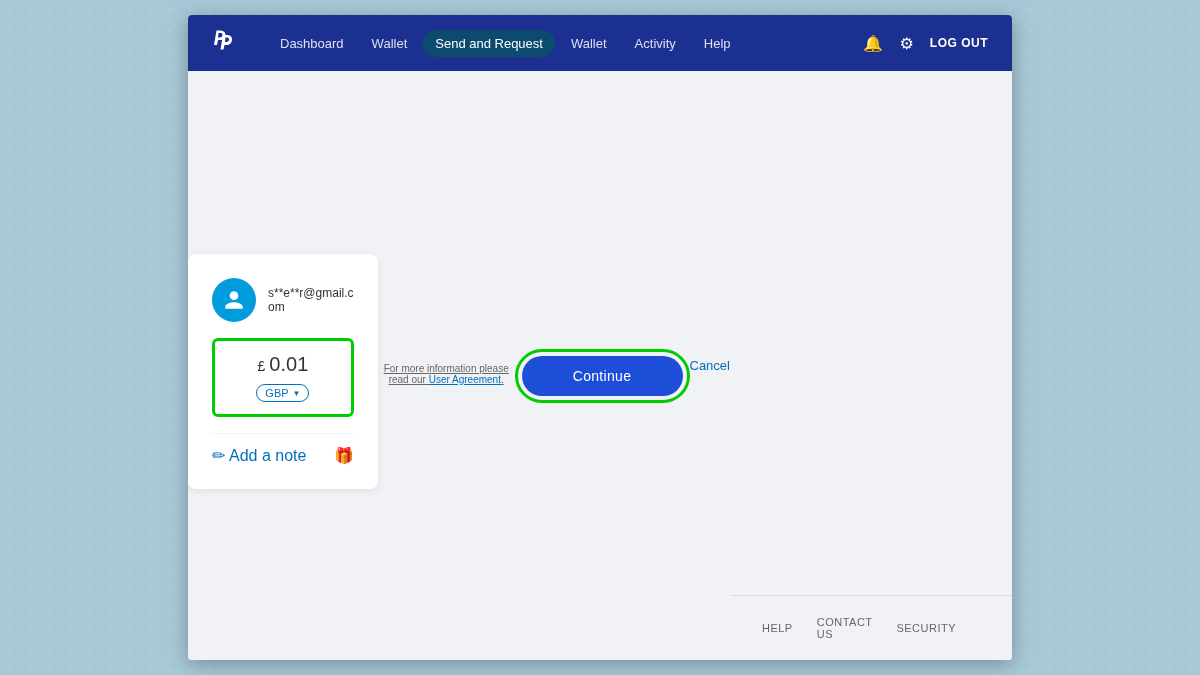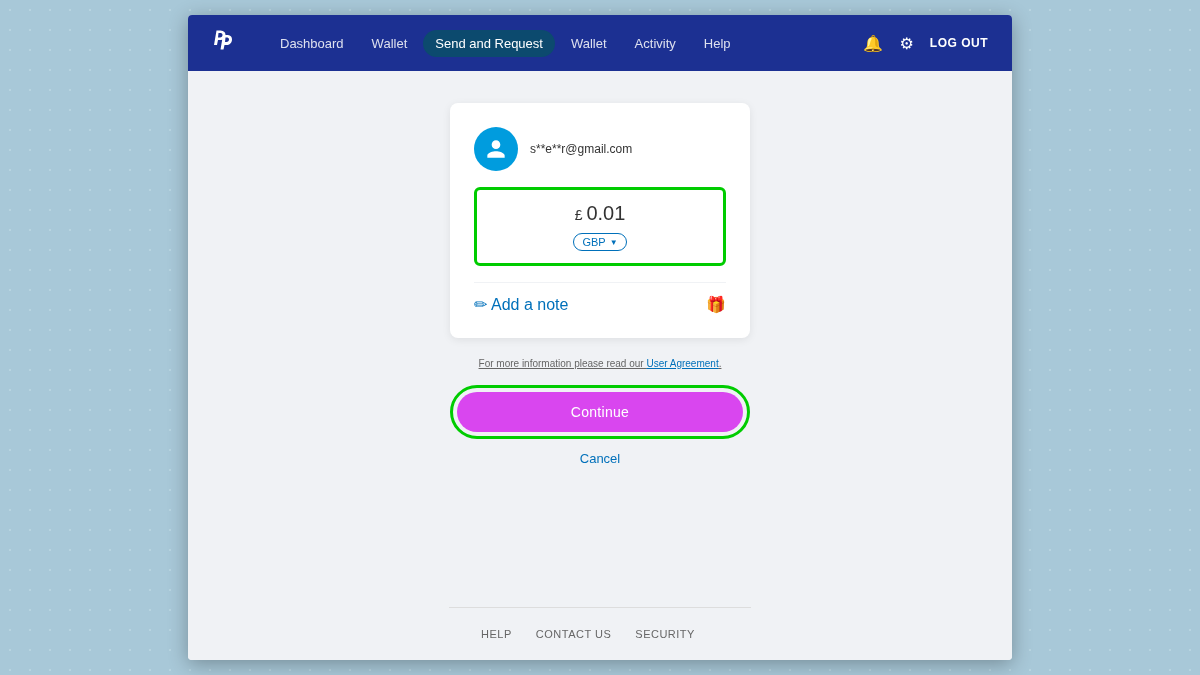--- a/index.html
+++ b/index.html
@@ -79,21 +79,21 @@
       font-size: 12px;
       font-weight: 600;
       letter-spacing: 0.5px;
       cursor: pointer;
     }
     
     .main-content {
       flex: 1;
       background: #f0f2f5;
       display: flex;
-      flex-direction: column;
+      flex-direction: row;
       align-items: center;
       padding: 32px 0 0 0;
       overflow: auto;
     }
     
     .payment-card {
       background: white;
       border-radius: 8px;
       width: 300px;
       padding: 24px;
@@ -203,21 +203,21 @@
     
     .continue-wrapper {
       border: 3px solid #00cc00;
       border-radius: 28px;
       padding: 4px;
       width: 300px;
       margin-bottom: 12px;
     }
     .continue-btn {
       width: 100%;
-      background: #d946ef;
+      background: #1d4ed8;
       color: white;
       border: none;
       border-radius: 24px;
       padding: 12px;
       font-size: 14px;
       font-weight: 500;
       cursor: pointer;
       letter-spacing: 0.3px;
     }
     .cancel-link {

